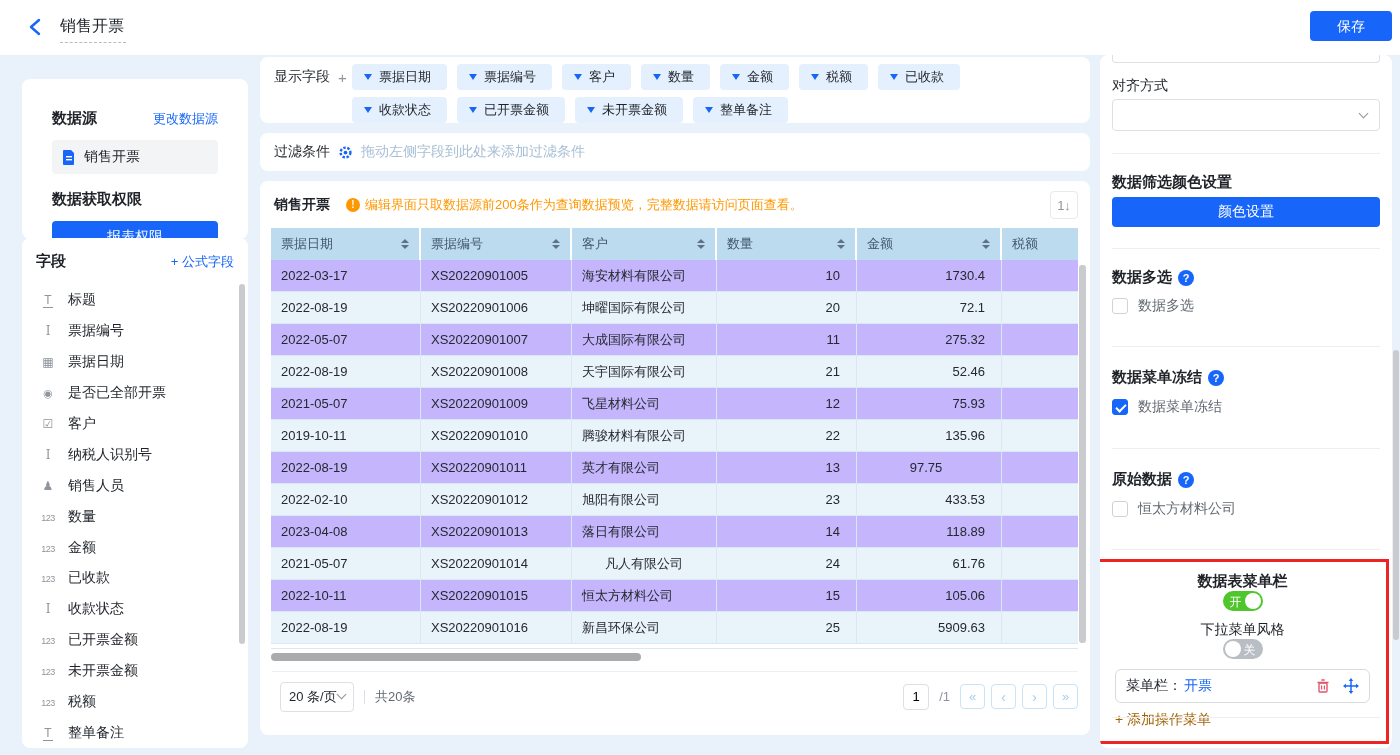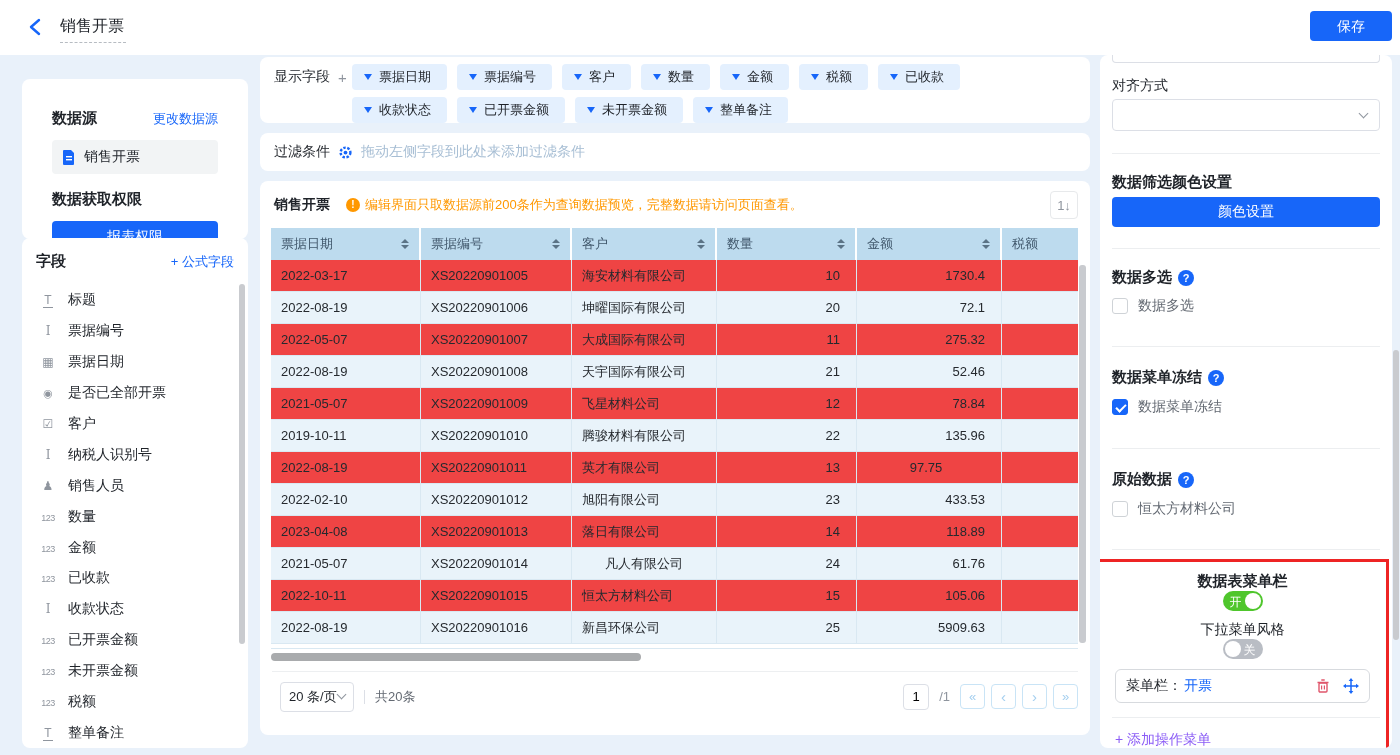--- a/index.html
+++ b/index.html
@@ -66,21 +66,21 @@
   .sortbox { position:absolute; right:12px; top:10px; width:28px; height:28px; border:1px solid #e7e9eb; border-radius:4px;
              color:#8f959e; font-size:13px; display:flex; align-items:center; justify-content:center; cursor:pointer; }
   .grid { position:absolute; left:11px; top:47px; width:807px; overflow:hidden; }
   .thead, .tr { display:flex; width:851px; }
   .th { height:32px; background:#bddbee; color:#40576b; font-size:13px; display:flex; align-items:center;
         justify-content:space-between; padding:0 10px; border-right:2px solid #fff; cursor:pointer; flex:none; }
   .sort-caret { display:flex; flex-direction:column; gap:2px; cursor:pointer; }
   .sort-caret i { display:block; width:0; height:0; border-left:4px solid transparent; border-right:4px solid transparent; }
   .sort-caret .up { border-bottom:4px solid #5b7385; }
   .sort-caret .down { border-top:4px solid #5b7385; }
-  .tr { background:#ef4444; }
+  .tr { background:#c4b5fd; }
   .tr.alt { background:#e9f3fa; }
   .td { height:32px; line-height:31px; font-size:13px; color:#25292e; padding:0 10px; border-right:1px solid #d9e8f2;
         border-bottom:1px solid #d9e8f2; white-space:nowrap; overflow:hidden; flex:none; }
   .td.num { text-align:right; padding-right:16px; }
   .sliver { height:5px; background:#fff; border-bottom:1px solid #d9e8f2; width:807px; }
   .hscroll { position:absolute; left:11px; top:472px; width:370px; height:8px; background:#a9abad; border-radius:4px; cursor:grab; }
   #table-vscroll { position:absolute; right:4px; top:84px; height:378px; width:7px; }
 
   .pagination { position:absolute; left:12px; right:12px; top:490px; height:50px; border-top:1px solid #edeff1;
                 display:flex; align-items:center; }
@@ -123,21 +123,21 @@
   .toggle .knob { position:absolute; top:2px; width:16px; height:16px; border-radius:50%; background:#fff; }
   .toggle.on { background:#4fc62c; } .toggle.on .txt { position:absolute; left:7px; top:2.5px; }
   .toggle.on .knob { right:2px; }
   .toggle.off { background:#b9bdc4; } .toggle.off .txt { position:absolute; right:7px; top:2.5px; }
   .toggle.off .knob { left:2px; }
   .menu-item-box { margin-top:10px; height:34px; border:1px solid #d7dade; border-radius:6px; display:flex;
                    align-items:center; padding:0 10px; font-size:14px; }
   .menu-item-value { color:#1766f9; margin-left:2px; }
   .mi-icons { margin-left:auto; display:flex; align-items:center; gap:12px; }
   .mi-icons svg { cursor:pointer; }
-  .add-menu { margin-top:28px; font-size:14px; color:#8b5cf6; cursor:pointer; }
+  .add-menu { margin-top:8px; font-size:14px; color:#a16207; cursor:pointer; }
   #right-scroll { position:absolute; right:1px; top:350px; height:290px; width:6px; background:#c9cbcf; border-radius:3px; }
   .mt10 { margin-top:10px; }
 </style>
 </head>
 <body>
 
 <div class="topbar">
   <svg class="back-btn" viewBox="0 0 14 18">
     <polyline points="11,2 3,9 11,16" fill="none" stroke="#1766f9" stroke-width="2.4" stroke-linecap="round" stroke-linejoin="round"></polyline>
   </svg>
@@ -381,21 +381,21 @@
           <div class="td" style="width: 145px;">天宇国际有限公司</div>
           <div class="td num" style="width: 140px;">21</div>
           <div class="td num" style="width: 145px;">52.46</div>
           <div class="td" style="width: 120px;"></div>
         </div>
         <div class="tr">
           <div class="td" style="width: 150px;">2021-05-07</div>
           <div class="td" style="width: 151px;">XS20220901009</div>
           <div class="td" style="width: 145px;">飞星材料公司</div>
           <div class="td num" style="width: 140px;">12</div>
-          <div class="td num" style="width: 145px;">78.84</div>
+          <div class="td num" style="width: 145px;">75.93</div>
           <div class="td" style="width: 120px;"></div>
         </div>
         <div class="tr alt">
           <div class="td" style="width: 150px;">2019-10-11</div>
           <div class="td" style="width: 151px;">XS20220901010</div>
           <div class="td" style="width: 145px;">腾骏材料有限公司</div>
           <div class="td num" style="width: 140px;">22</div>
           <div class="td num" style="width: 145px;">135.96</div>
           <div class="td" style="width: 120px;"></div>
         </div>

